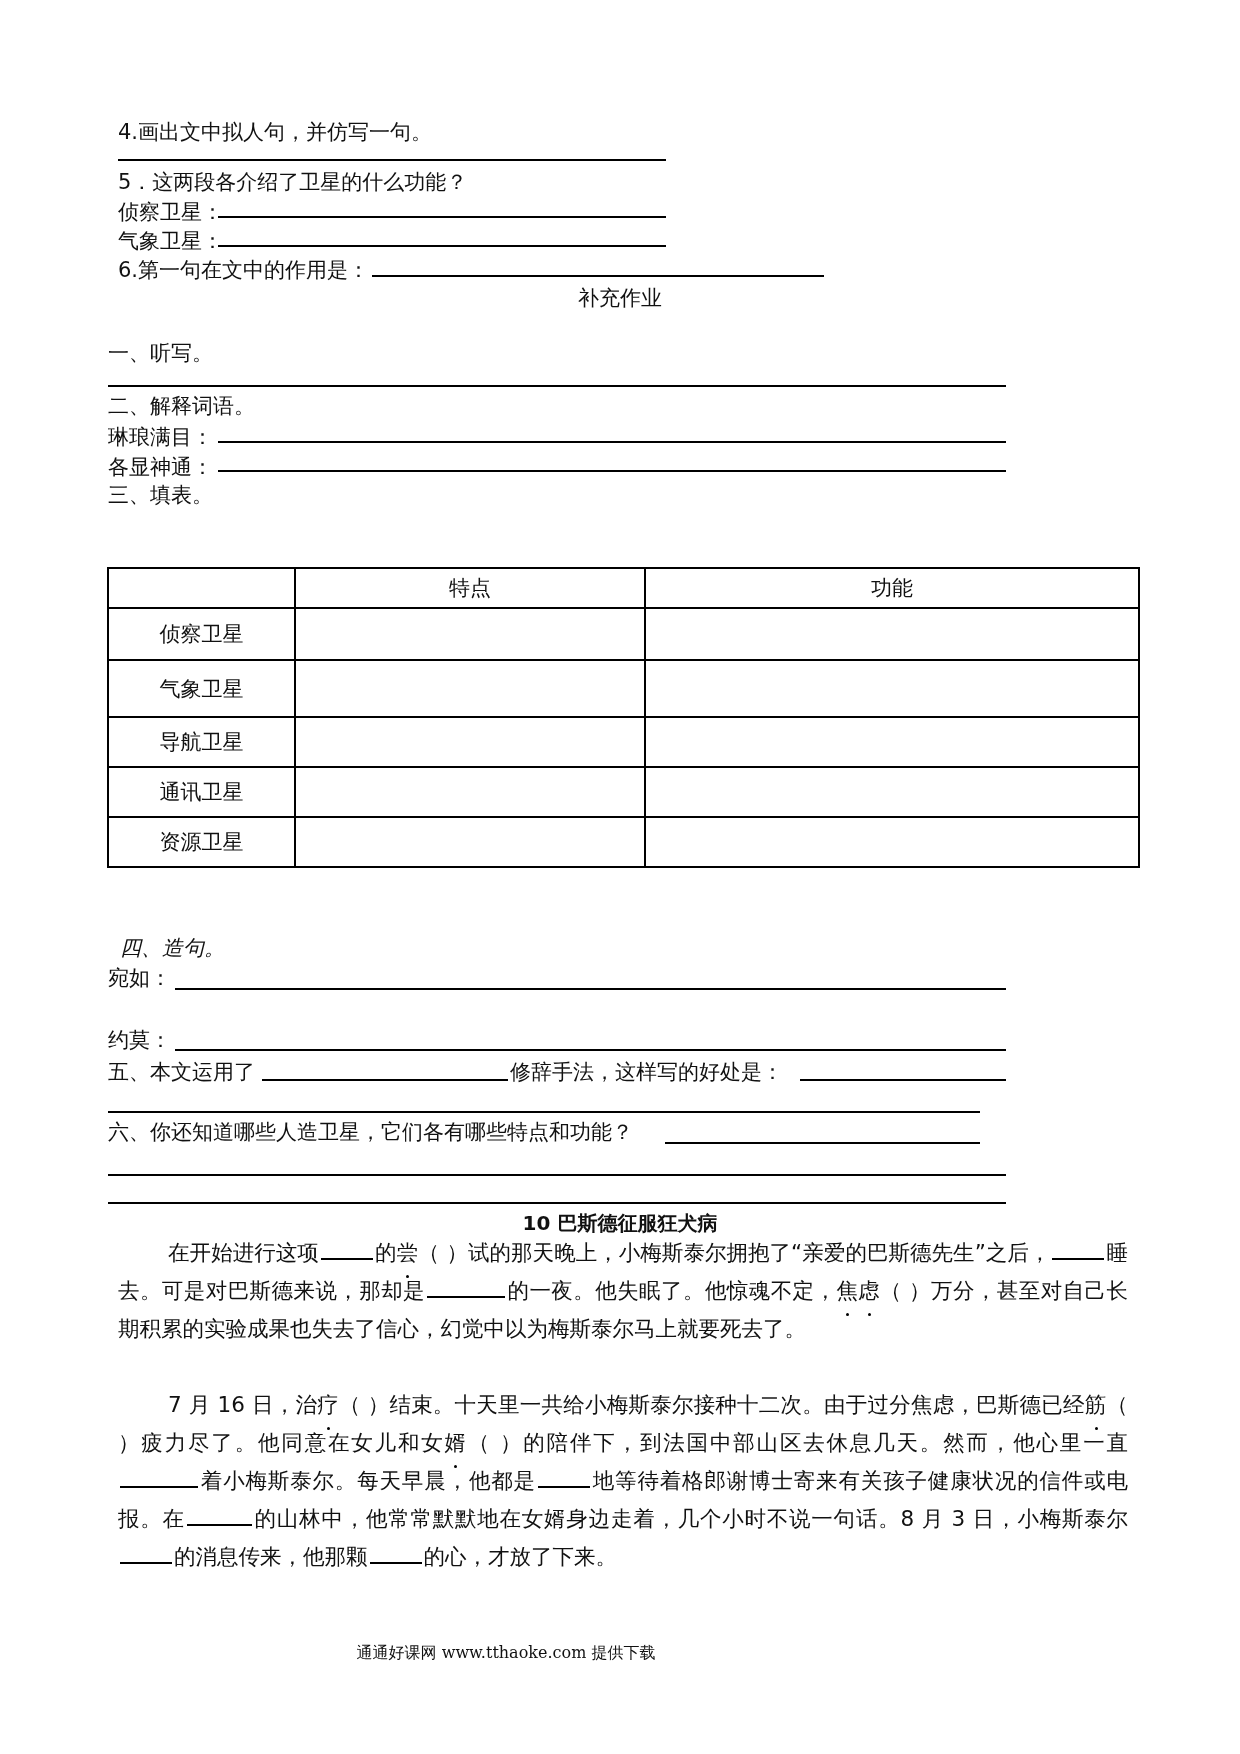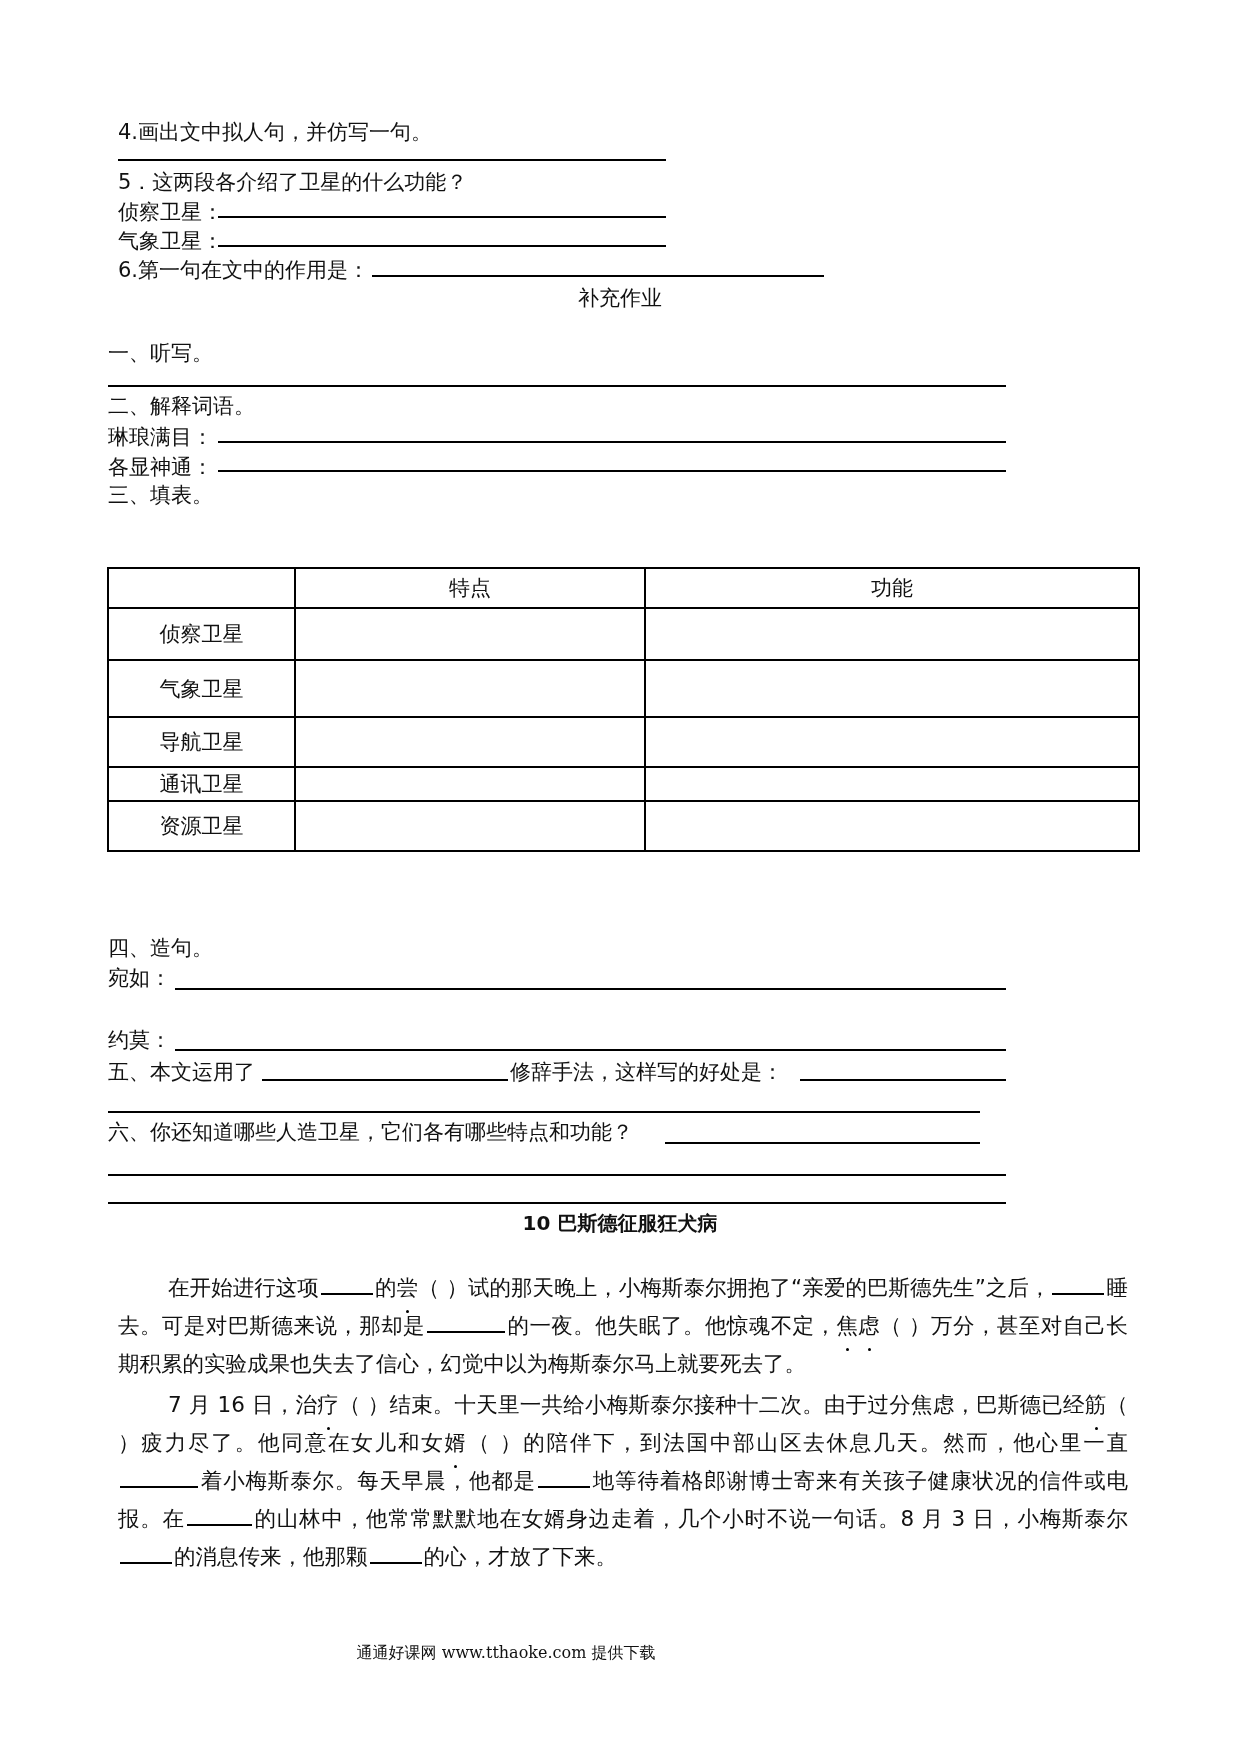--- a/index.html
+++ b/index.html
@@ -73,53 +73,53 @@
   <tr style="height:57px;">
     <td>气象卫星</td>
     <td></td>
     <td></td>
   </tr>
   <tr style="height:50px;margin-top:44px;">
     <td>导航卫星</td>
     <td></td>
     <td></td>
   </tr>
-  <tr style="height:34px;">
+  <tr style="height:50px;">
     <td>通讯卫星</td>
     <td></td>
     <td></td>
   </tr>
   <tr style="height:50px;">
     <td>资源卫星</td>
     <td></td>
     <td></td>
   </tr>
 </tbody>
   </table>
 
-<div class="abs" style="left:108px; top:938px;">四、造句。</div>
+<div class="abs" style="left:120px; top:938px;font-style:italic;">四、造句。</div>
 <div class="abs" style="left:108px; top:968px;">宛如：</div>
 <div class="uline" style="left:175px; width:831px; top:988px;"></div>
 <div class="abs" style="left:108px; top:1030px;">约莫：</div>
 <div class="uline" style="left:175px; width:831px; top:1049px;"></div>
 
 <div class="abs" style="left:108px; top:1062px;">五、本文运用了</div>
 <div class="uline" style="left:262px; width:246px; top:1079px;"></div>
 <div class="abs" style="left:510px; top:1062px;">修辞手法，这样写的好处是：</div>
 <div class="uline" style="left:800px; width:206px; top:1079px;"></div>
 <div class="uline" style="left:108px; width:872px; top:1111px;"></div>
 
 <div class="abs" style="left:108px; top:1122px;">六、你还知道哪些人造卫星，它们各有哪些特点和功能？</div>
 <div class="uline" style="left:665px; width:315px; top:1142px;"></div>
 <div class="uline" style="left:108px; width:898px; top:1174px;"></div>
 <div class="uline" style="left:108px; width:898px; top:1202px;"></div>
 
 <div class="title-center" style="top:1213px; font-weight:bold; font-size:20px;">10 巴斯德征服狂犬病</div>
 
-<div class="para" style="top:1269px;">
+<div class="para" style="top:1234px;">
   <span class="indent"></span><span>在开始进行这项</span><span class="blank" style="width:52px;"></span><span>的</span><span class="dot">尝</span><span>（  ）试的那天晚上，小梅斯泰尔拥抱了“亲爱的巴斯德先生”之后，</span><span class="blank" style="width:52px;"></span><span>睡去。可是对巴斯德来说，那却是</span><span class="blank" style="width:78px;"></span><span>的一夜。他失眠了。他惊魂不定，</span><span class="dot">焦</span><span class="dot">虑</span><span>（          ）万分，甚至对自己长期积累的实验成果也失去了信心，幻觉中以为梅斯泰尔马上就要死去了。</span>
 </div>
 
 <div class="para" style="top:1386px;">
   <span class="indent"></span><span>7 月 16 日，治</span><span class="dot">疗</span><span>（  ）结束。十天里一共给小梅斯泰尔接种十二次。由于过分焦虑，巴斯德已经</span><span class="dot">筋</span><span>（  ）疲力尽了。他同意在女儿和女</span><span class="dot">婿</span><span>（  ）的陪伴下，到法国中部山区去休息几天。然而，他心里一直</span><span class="blank" style="width:78px;"></span><span>着小梅斯泰尔。每天早晨，他都是</span><span class="blank" style="width:52px;"></span><span>地等待着格郎谢博士寄来有关孩子健康状况的信件或电报。在</span><span class="blank" style="width:65px;"></span><span>的山林中，他常常默默地在女婿身边走着，几个小时不说一句话。8 月 3 日，小梅斯泰尔</span><span class="blank" style="width:52px;"></span><span>的消息传来，他那颗</span><span class="blank" style="width:52px;"></span><span>的心，才放了下来。</span>
 </div>
 
 <div class="footer">通通好课网  www.tthaoke.com  提供下载</div>
 
 </body></html>

